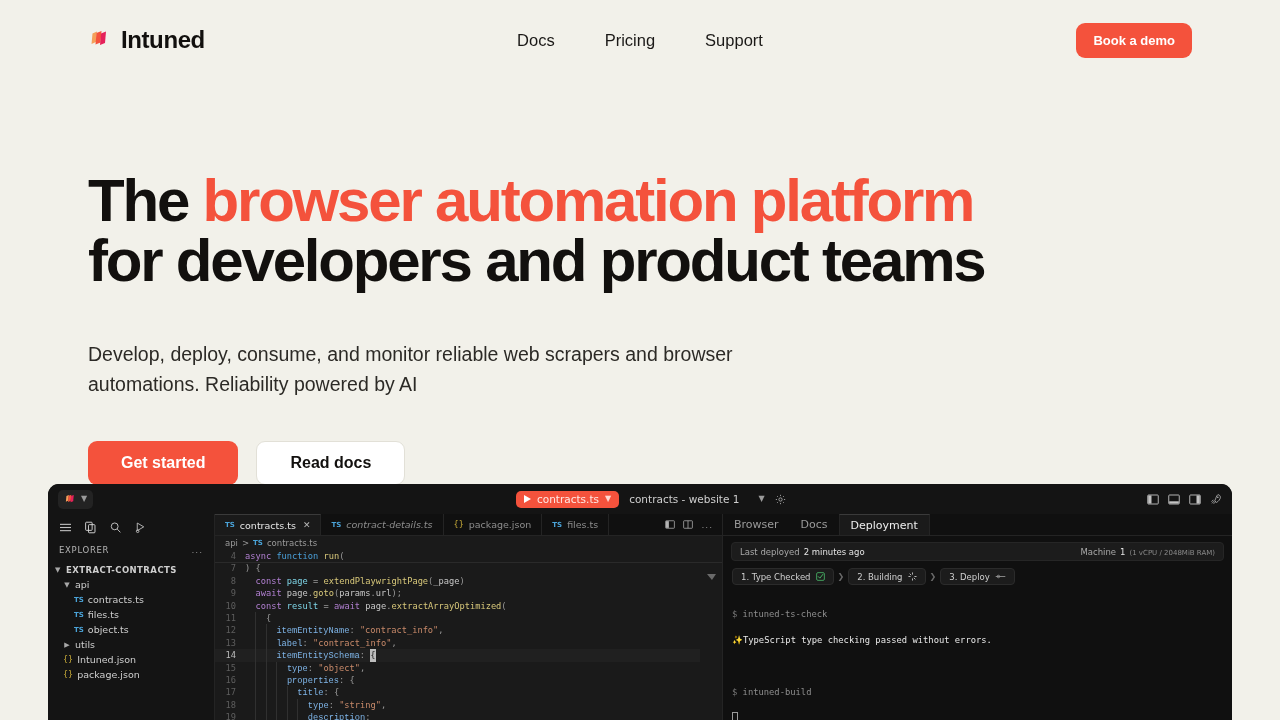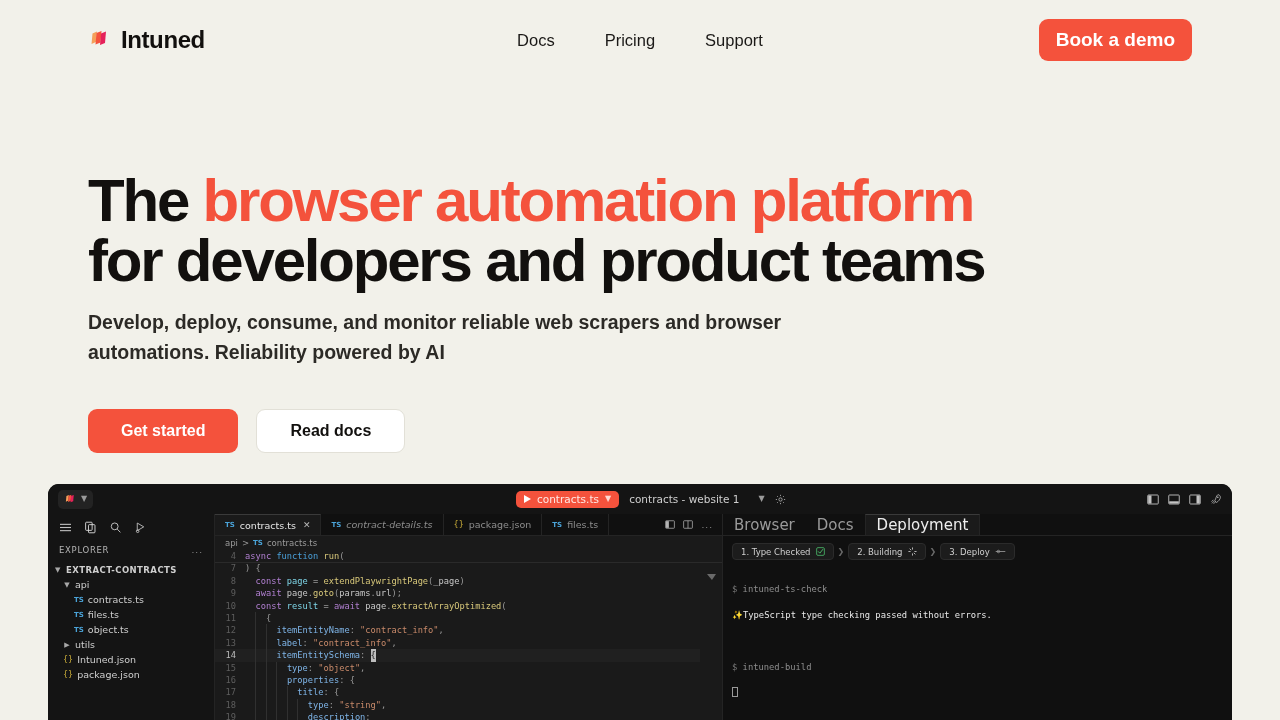--- a/index.html
+++ b/index.html
@@ -45,46 +45,46 @@
     text-decoration: none;
     font-weight: 400;
     cursor: pointer;
   }
   .header-cta {
     margin-left: auto;
     background: #f4523c;
     color: #ffffff;
     border: none;
     border-radius: 9px;
-    font-size: 19px;
+    font-size: 13px;
     font-weight: 600;
     padding: 10px 17px;
     cursor: pointer;
     font-family: "Liberation Sans", sans-serif;
   }
 
   
   .hero { padding: 62px 88px 0 88px; }
   .hero-title {
     font-size: 60px;
     line-height: 1.0;
     font-weight: 700;
     letter-spacing: -2.2px;
     color: #12100e;
     max-width: 960px;
     margin-top: 29px;
   }
   .hero-title .accent { color: #f4523c; }
   .hero-sub {
-    margin-top: 16px;
+    margin-top: 48px;
     font-size: 19.5px;
     line-height: 1.55;
     color: #2c2a26;
     max-width: 740px;
-    font-weight: 700;
+    font-weight: 400;
   }
   .hero-actions {
     margin-top: 42px;
     display: flex;
     gap: 18px;
   }
   .btn {
     border-radius: 9px;
     font-size: 16px;
     font-weight: 700;
@@ -297,21 +297,21 @@
     height: 12.4px;
     vertical-align: top;
     margin-right: -1px;
   }
   .cur { display:inline-block; background:#bdbdbd; color:#1a1a1a; }
   .k-kw   { color: #b07fd0; }
   .k-kw2  { color: #4a9fd8; }
   .k-fn   { color: #d8c87a; }
   .k-var  { color: #7fd6e8; }
   .k-str  { color: #c98a6a; }
-  .k-prop { color: #7fb5e8; }
+  .k-prop { color: #7fb5e8; font-family: Liberation Mono, monospace; }
   .k-plain{ color: #c8c8c8; }
   .k-punc { color: #989898; }
   .minimap {
     position: absolute;
     right: 0; top: 0;
     width: 22px; height: 100%;
     background: #1a1a1a;
   }
   .mm-mark {
     position: absolute;
@@ -333,21 +333,21 @@
   .rp-tabs {
     height: 22px;
     display: flex;
     align-items: stretch;
     border-bottom: 1px solid #242424;
   }
   .rp-tab {
     display: flex;
     align-items: center;
     padding: 0 11px;
-    font-size: 15px;
+    font-size: 11px;
     color: #9a9a9a;
     cursor: pointer;
   }
   .rp-tab.active {
     background: #1a1a1a;
     color: #ededed;
     border-top: 1px solid #3a3a3a;
     border-left: 1px solid #242424;
     border-right: 1px solid #242424;
   }
@@ -672,20 +672,29 @@
       </div>
     </section>
 
     <aside class="right-panel">
       <div class="rp-tabs">
         <div class="rp-tab">Browser</div>
         <div class="rp-tab">Docs</div>
         <div class="rp-tab active">Deployment</div>
       </div>
 
+      <div class="deploy-bar">
+        <span>Last deployed</span>
+        <span class="val">2 minutes ago</span>
+        <span class="deploy-right">
+          <span>Machine</span>
+          <span class="val" style="margin:0">1</span>
+          <span class="muted-sm">(1 vCPU / 2048MiB RAM)</span>
+        </span>
+      </div>
 
       <div class="steps">
         <div class="step">
           <span>1. Type Checked</span>
           <svg width="9" height="9" viewBox="0 0 14 14">
             <rect x="1" y="1" width="12" height="12" rx="2" fill="none" stroke="#4ec46e" stroke-width="1.2"></rect>
             <path d="M3.6 7.2 L6 9.6 L10.6 3.8" fill="none" stroke="#4ec46e" stroke-width="1.4" stroke-linecap="round" stroke-linejoin="round"></path>
           </svg>
         </div>
         <span class="step-sep">❯</span>

